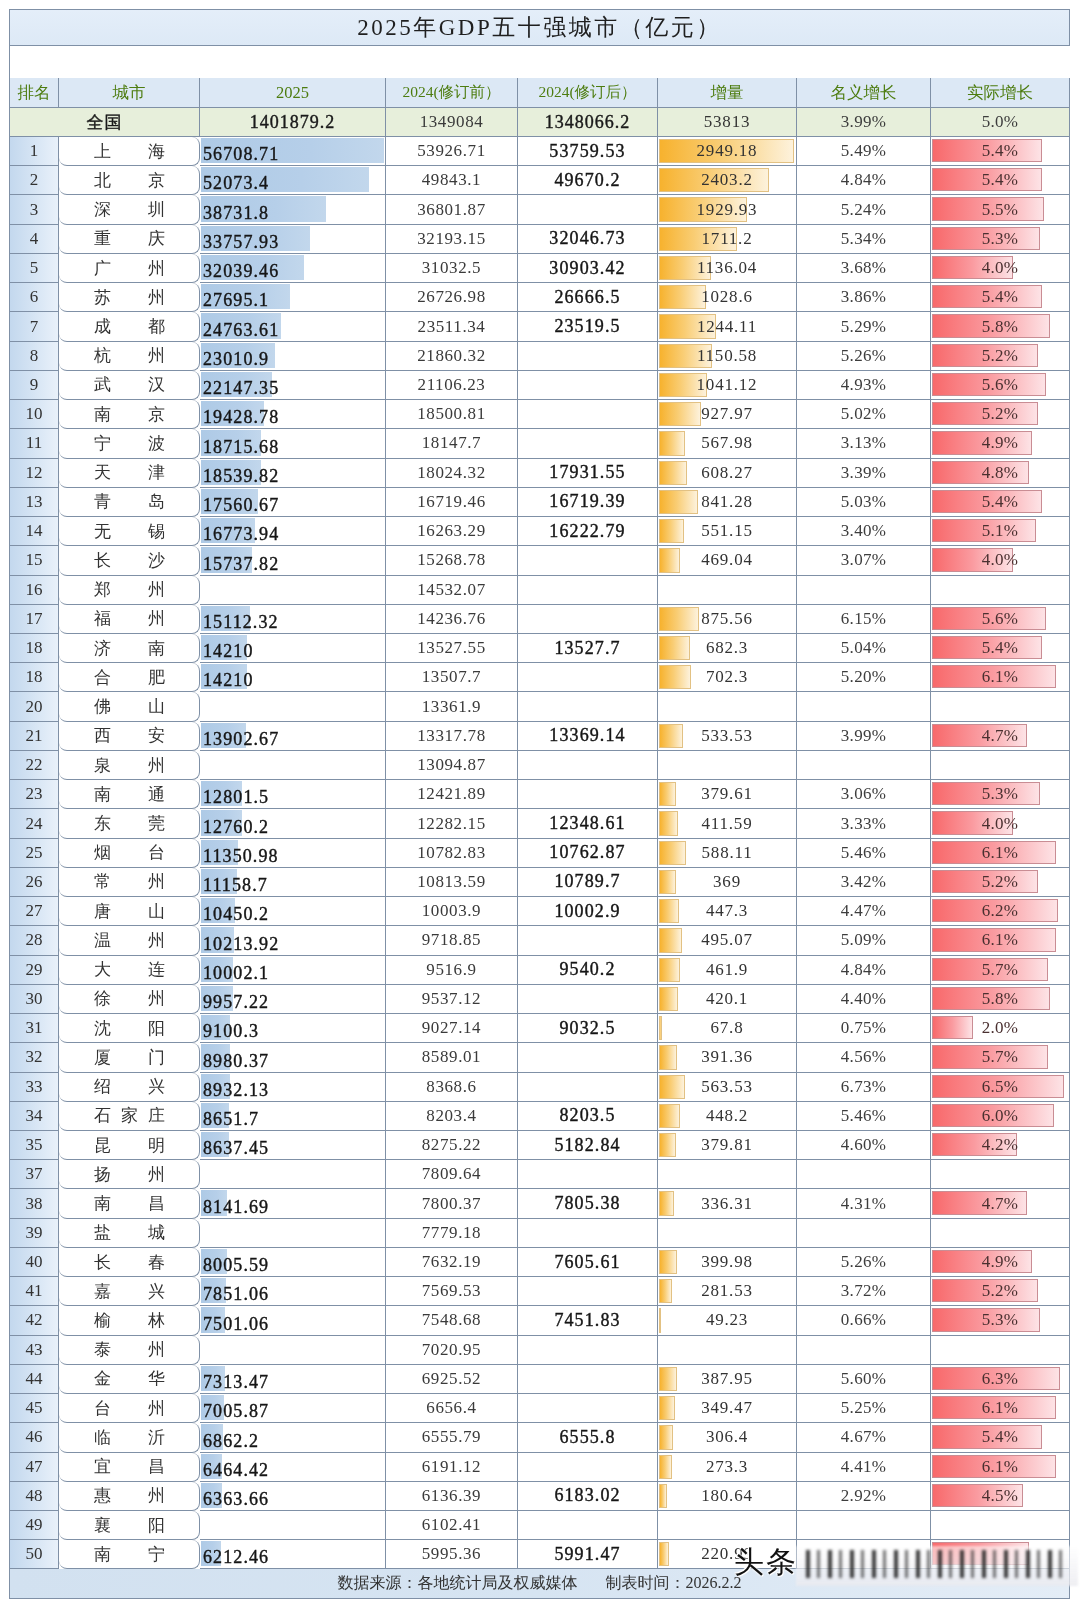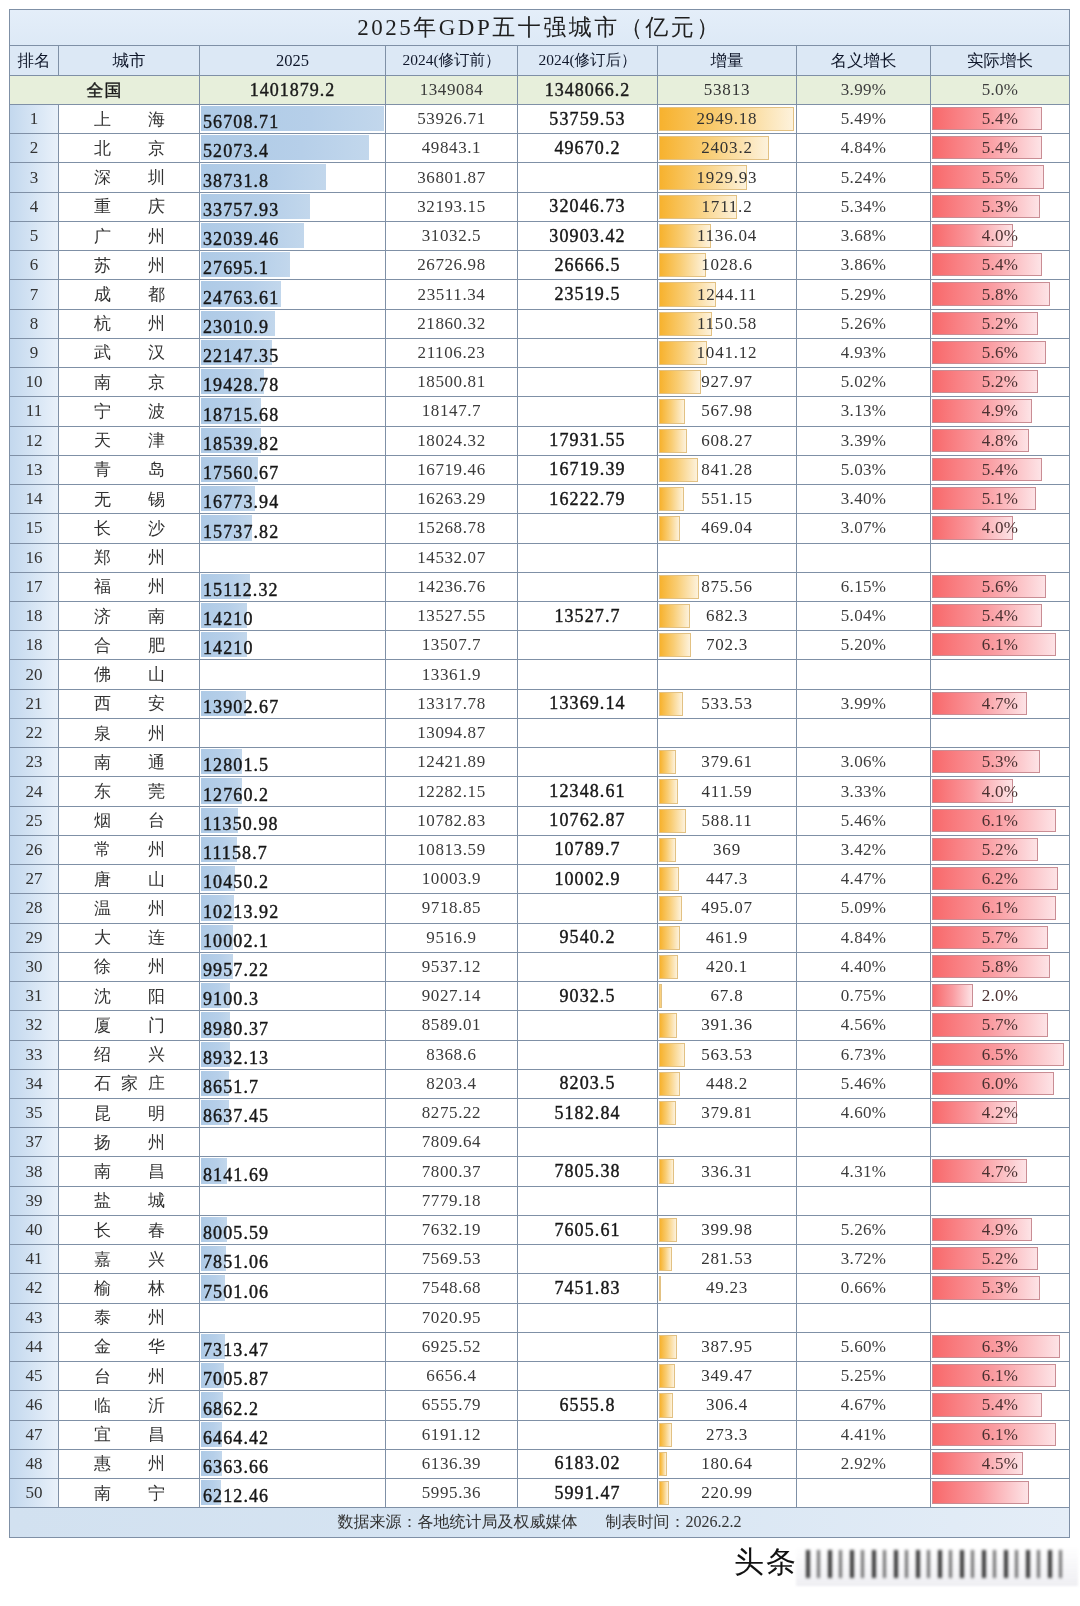--- a/index.html
+++ b/index.html
@@ -19,30 +19,30 @@
   border-left:1px solid var(--border);border-top:1px solid var(--border);}
 .row{display:flex;}
 .cell{box-sizing:border-box;border-right:1px solid var(--border);border-bottom:1px solid var(--border);
   position:relative;display:flex;align-items:center;justify-content:center;overflow:hidden;white-space:nowrap;}
 .w-rank{width:49px}.w-city{width:141px}.w-rankcity{width:190px}.w-gdp{width:186px}.w-before{width:132px}
 .w-after{width:140px}.w-inc{width:139px}.w-nom{width:134px}.w-real{width:139px}.w-full{width:1060px}
 
 .title-row .cell{height:36px;background:linear-gradient(to bottom,#e4eef9,var(--title-bg));}
 .title-text{font-size:23px;letter-spacing:2.5px;color:#1f1f1f;}
 
-.header-row .cell{height:30px;background:var(--header-bg);font-size:16.5px;color:#0f172a;}
+.header-row .cell{height:30px;background:var(--header-bg);font-size:16.5px;color:#4d7c0f;margin-top:32px;}
 .header-row .w-before,.header-row .w-after{font-size:15.5px;}
 
 .national-row .cell{height:29px;background:var(--national-bg);font-size:17px;}
 .national-row .strong{-webkit-text-stroke:0.4px #1a1a1a;color:#1a1a1a;font-size:18px;letter-spacing:1px;}
 .national-label{-webkit-text-stroke:0.4px #1a1a1a;color:#1a1a1a;letter-spacing:1px;}
 
 .data-row .cell{height:29.24px;background:#fff;}
 .data-row .w-rank{background:linear-gradient(to right,#c3d8ee,#e9f1fa);font-size:17px;color:#333;}
-.data-row .w-city{padding:0 34px 0 35px;}
+.data-row .w-city{padding:0 34px 0 35px;border-radius:8px;}
 .city-name{display:block;width:100%;text-align:justify;text-align-last:justify;font-size:17px;color:#333;}
 .data-row .w-gdp{justify-content:flex-start;padding-left:3px;align-items:flex-end;}
 
 .val{position:relative;z-index:1;}
 .num{font-size:17px;letter-spacing:0.6px;color:#3a3a3a;}
 .strong-num{font-size:18px;letter-spacing:1.1px;color:#161616;-webkit-text-stroke:0.4px #161616;}
 .inc-num{font-size:17px;letter-spacing:0.8px;color:#333;}
 .pct{font-size:17px;letter-spacing:0.3px;color:#3d3d3d;}
 .pct-real{font-size:17px;letter-spacing:0.3px;color:#4a3030;}
 
@@ -1375,20 +1375,47 @@
     </div>
     <div class="cell w-nom">
       <span class="val pct">2.92%</span>
     </div>
     <div class="cell w-real">
       <div class="bar bar-real" style="width: 91.3846px;"></div>
       <span class="val pct-real">4.5%</span>
     </div>
   </div>
       <div class="row data-row">
+    <div class="cell w-rank">49</div>
+    <div class="cell w-city">
+      <span class="city-name">襄阳</span>
+    </div>
+    <div class="cell w-gdp">
+
+      <span class="val strong-num"></span>
+    </div>
+    <div class="cell w-before">
+      <span class="val num">6102.41</span>
+    </div>
+    <div class="cell w-after">
+      <span class="val strong-num"></span>
+    </div>
+    <div class="cell w-inc">
+
+      <span class="val inc-num"></span>
+    </div>
+    <div class="cell w-nom">
+      <span class="val pct"></span>
+    </div>
+    <div class="cell w-real">
+
+      <span class="val pct-real"></span>
+    </div>
+  </div>
+      <div class="row data-row">
     <div class="cell w-rank">50</div>
     <div class="cell w-city">
       <span class="city-name">南宁</span>
     </div>
     <div class="cell w-gdp">
       <div class="bar bar-gdp" style="width: 20.0477px;"></div>
       <span class="val strong-num">6212.46</span>
     </div>
     <div class="cell w-before">
       <span class="val num">5995.36</span>

